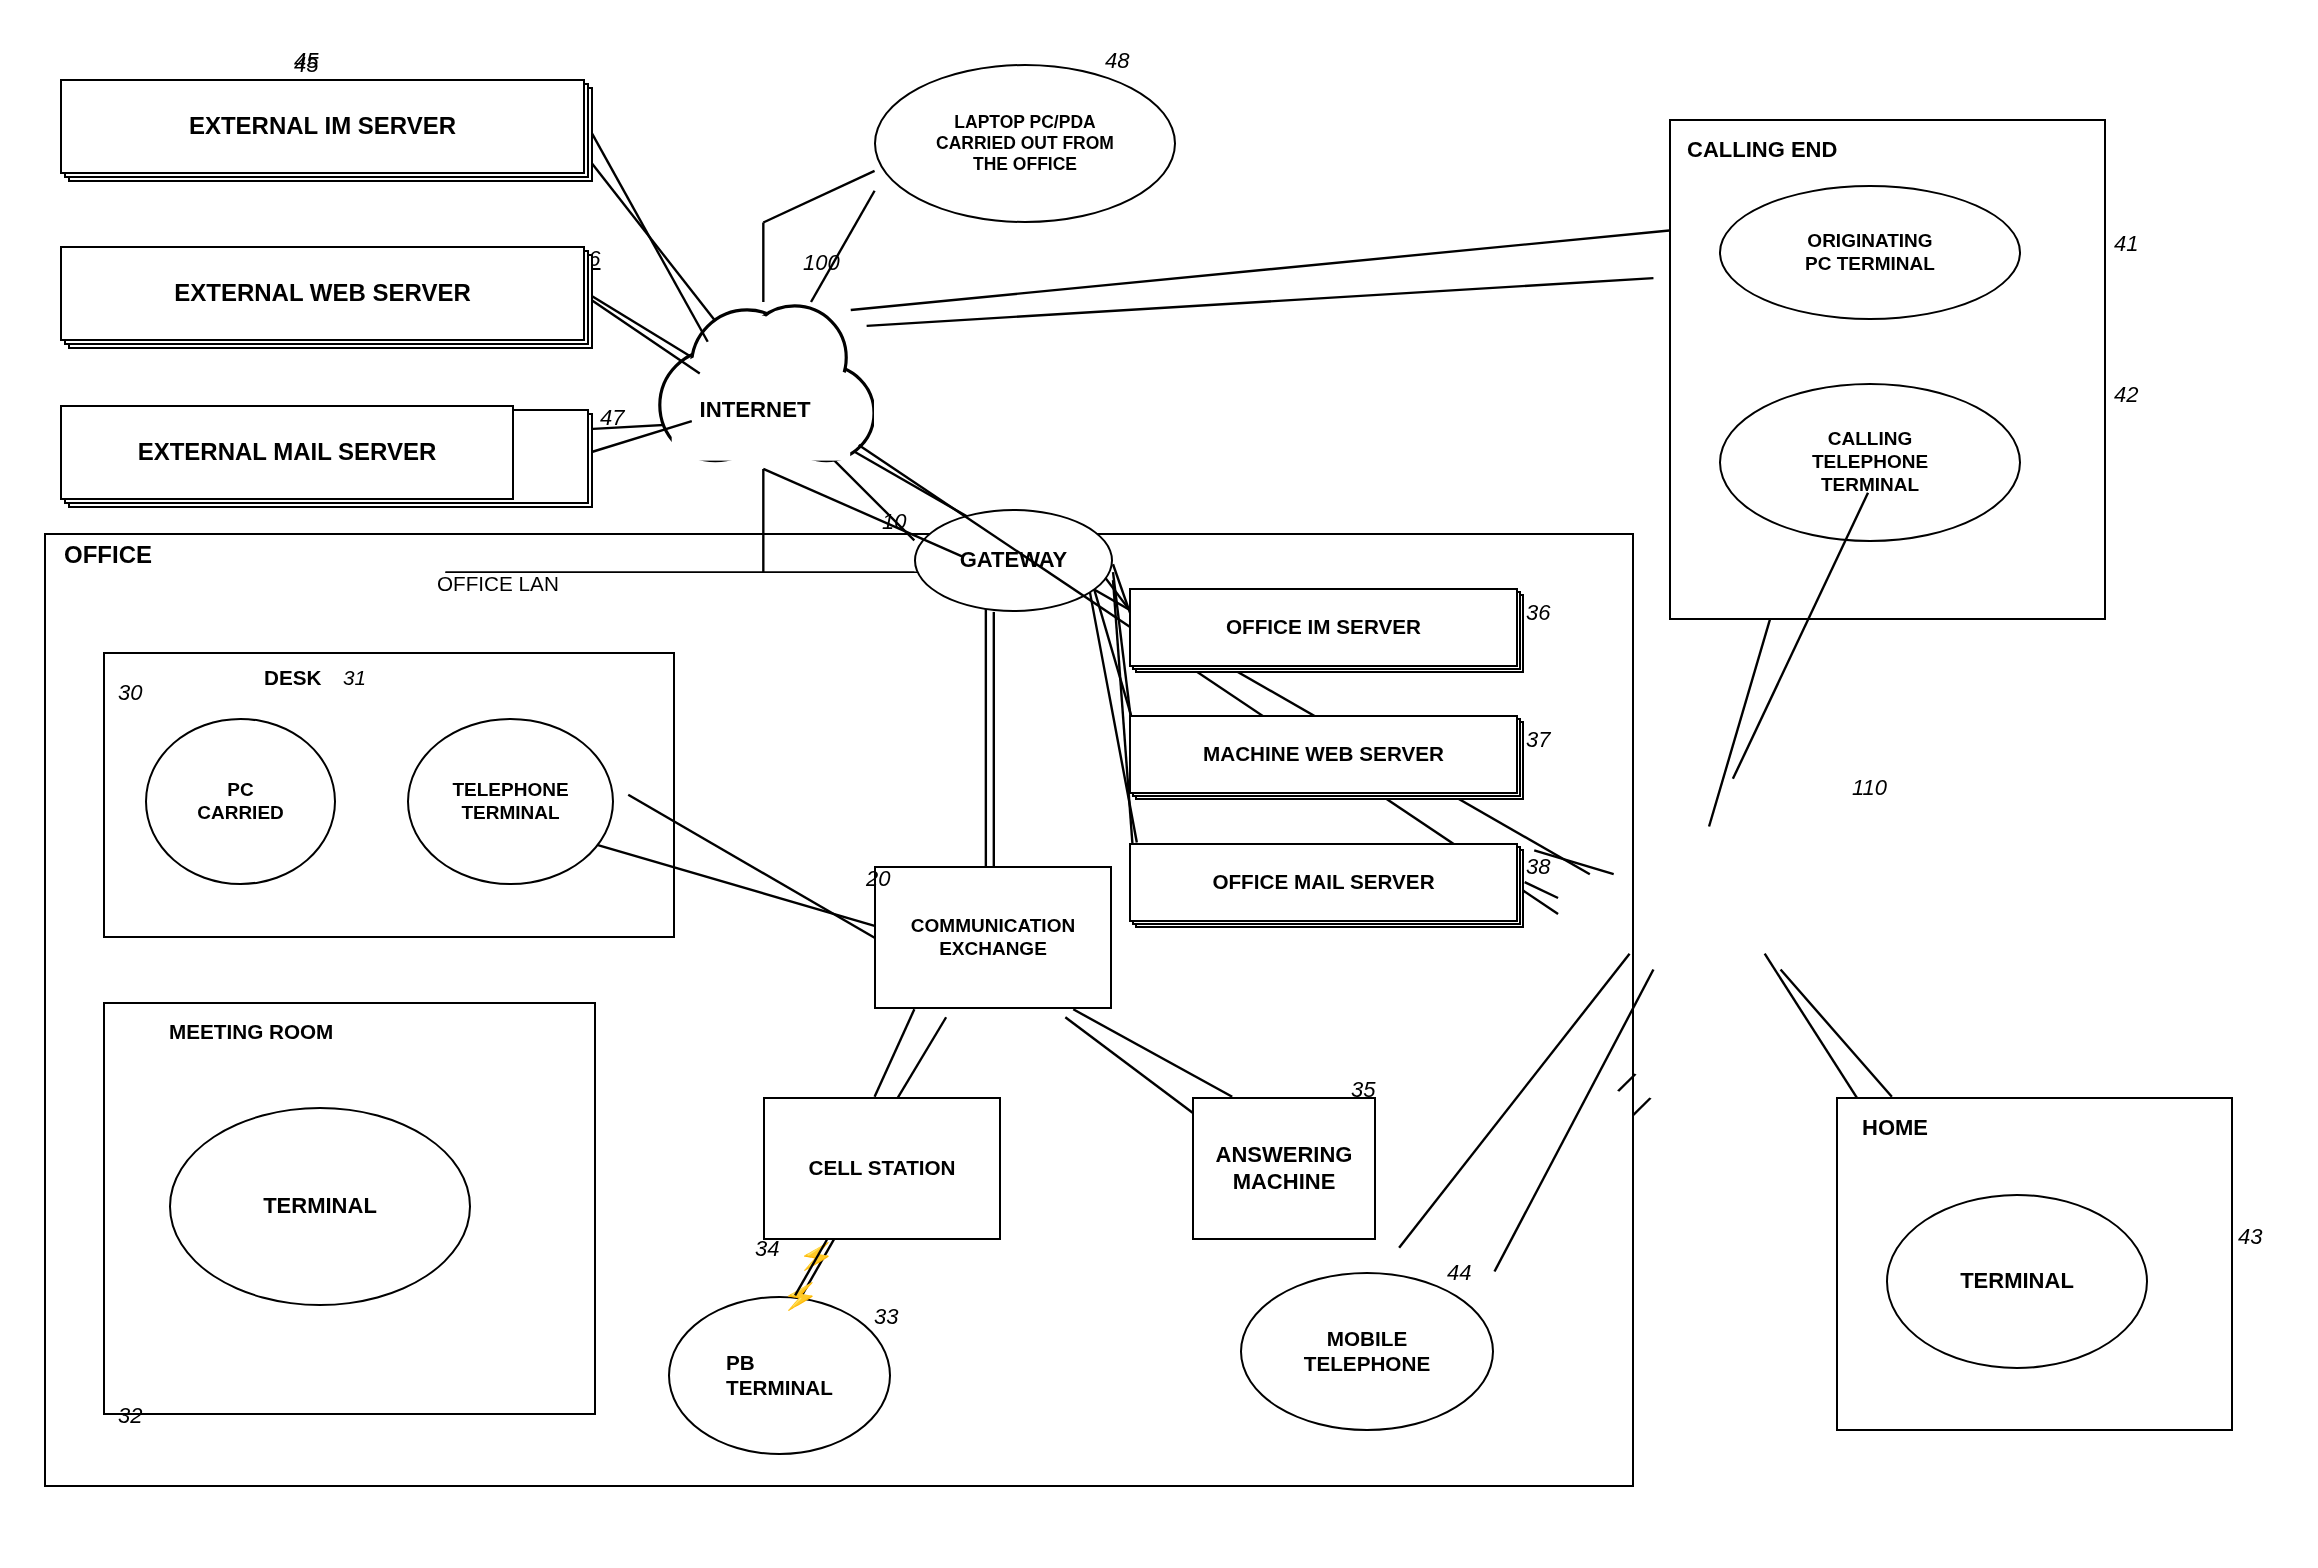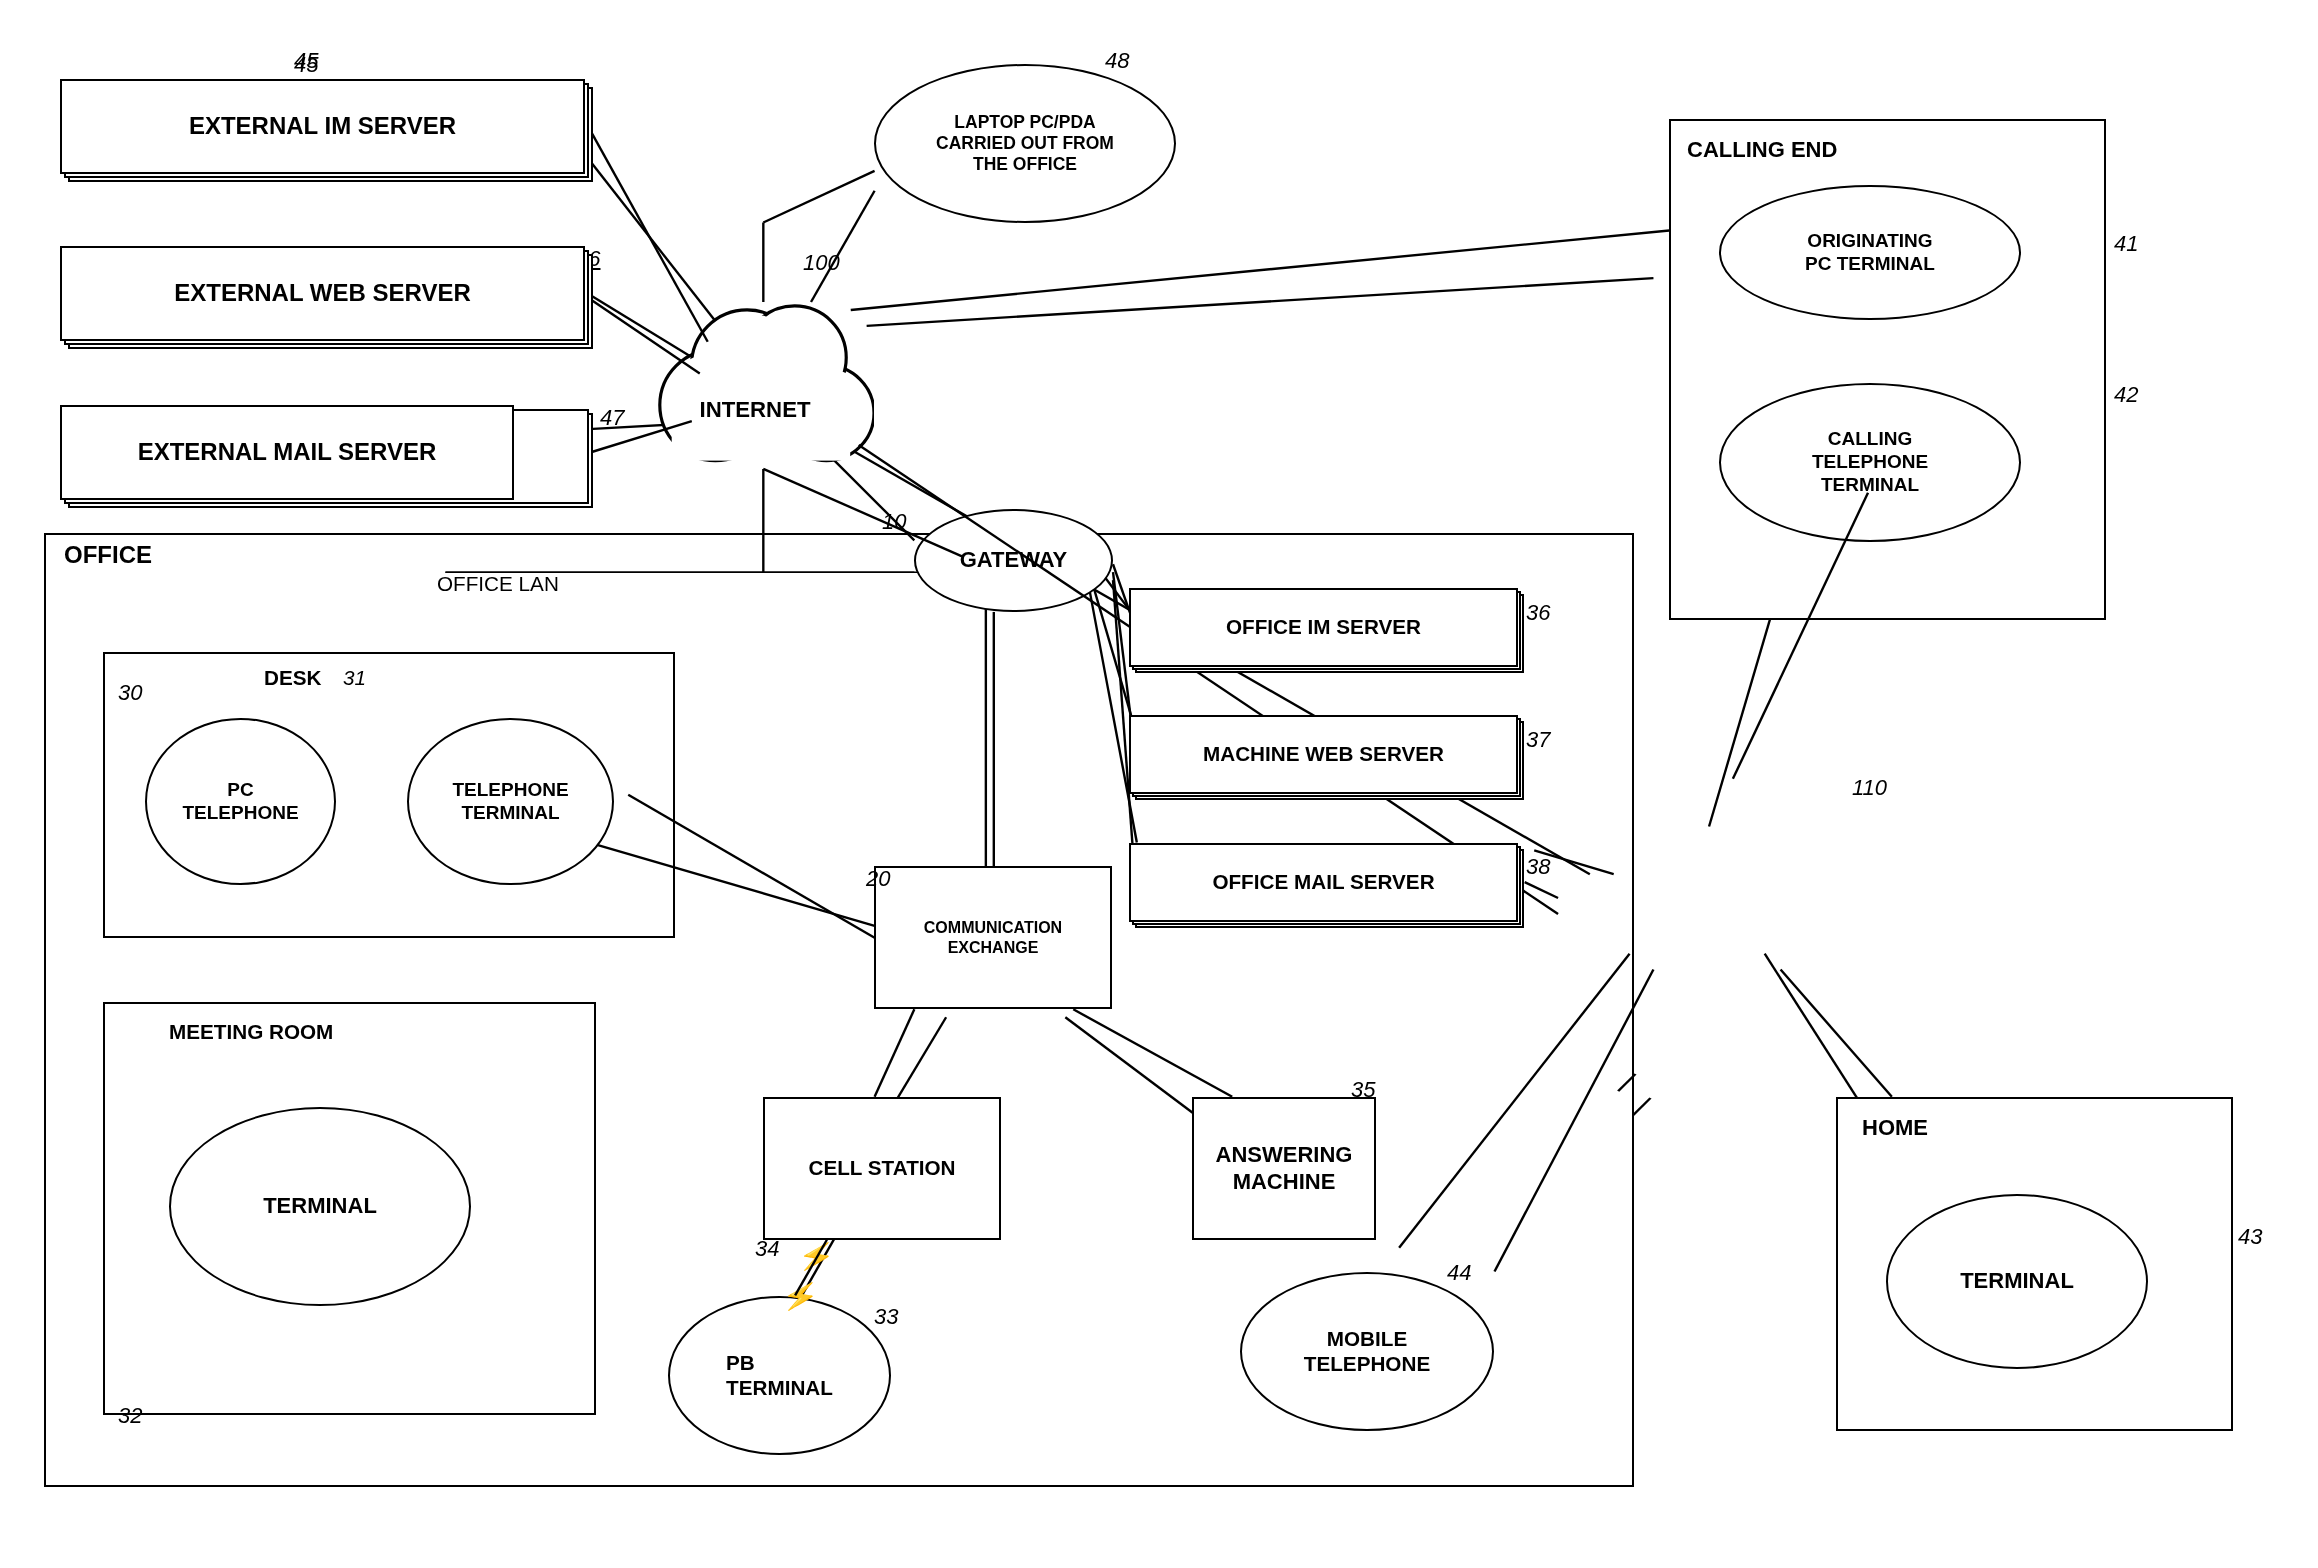--- a/index.html
+++ b/index.html
@@ -260,32 +260,32 @@
     </div>
   </div>
   <div class="ref-num" style="left:1526px; top:854px;">38</div>
 
   <div class="office-boundary" style="left:103px; top:652px; width:572px; height:286px;">
     <div class="label" style="top:12px; left:159px; font-size:20.7px; font-weight:bold;">DESK</div>
     <div class="ref-num" style="top:12px; left:238px; font-size:20.7px;">31</div>
 
     <div class="oval" style="left:40px; top:64px; width:191px; height:167px; font-size:19px;">
       <span style="white-space:pre-line; text-align:center;">PC
-TELEPHONE</span>
+CARRIED</span>
     </div>
 
     <div class="oval" style="left:302px; top:64px; width:207px; height:167px; font-size:19px;">
       <span style="white-space:pre-line; text-align:center;">TELEPHONE
 TERMINAL</span>
     </div>
   </div>
   <div class="ref-num" style="left:118px; top:680px;">30</div>
   <div class="ref-num" style="left:118px; top:680px; left:358px;"></div>
 
-  <div class="box-rect" style="left:874px; top:866px; width:238px; height:143px; font-size:16px;">
+  <div class="box-rect" style="left:874px; top:866px; width:238px; height:143px; font-size:19px;">
     <span style="white-space:pre-line; text-align:center;">COMMUNICATION
 EXCHANGE</span>
   </div>
   <div class="ref-num" style="left:866px; top:866px;">20</div>
 
   <div class="office-boundary" style="left:103px; top:1002px; width:493px; height:413px;">
     <div class="label" style="top:16px; left:64px; font-size:20.7px; font-weight:bold;">MEETING ROOM</div>
 
     <div class="oval" style="left:64px; top:103px; width:302px; height:199px; font-size:22px;">
       <span>TERMINAL</span>

